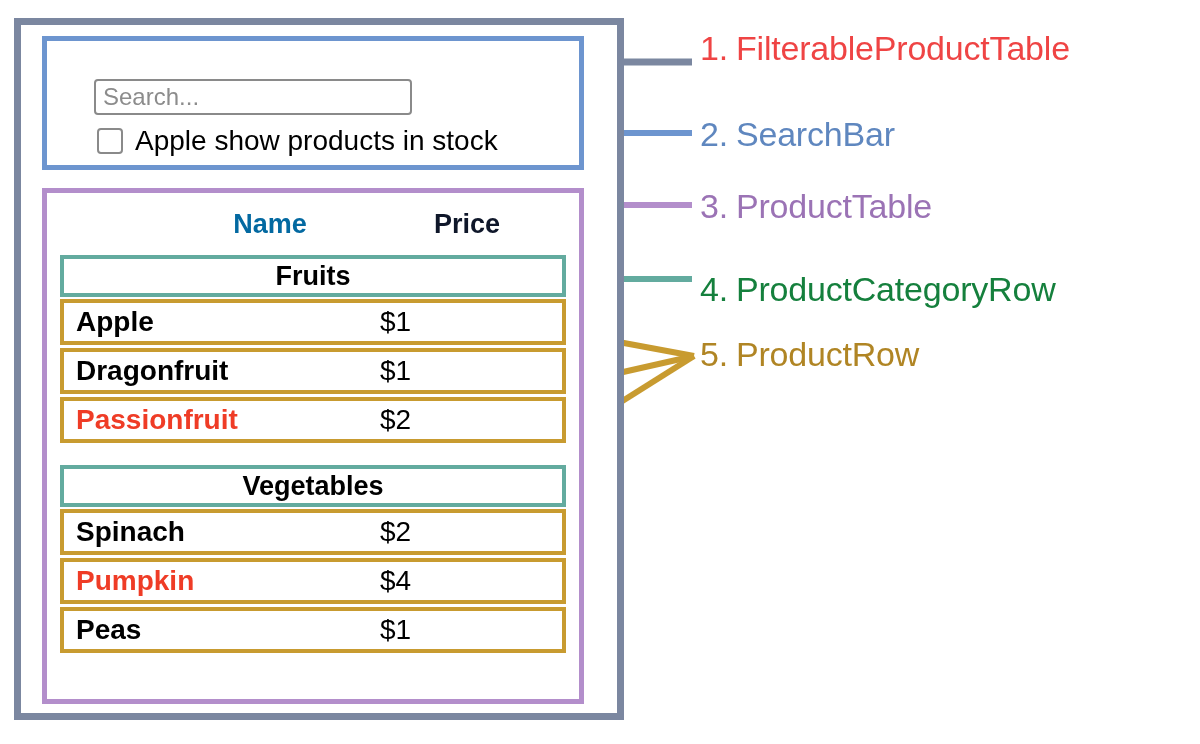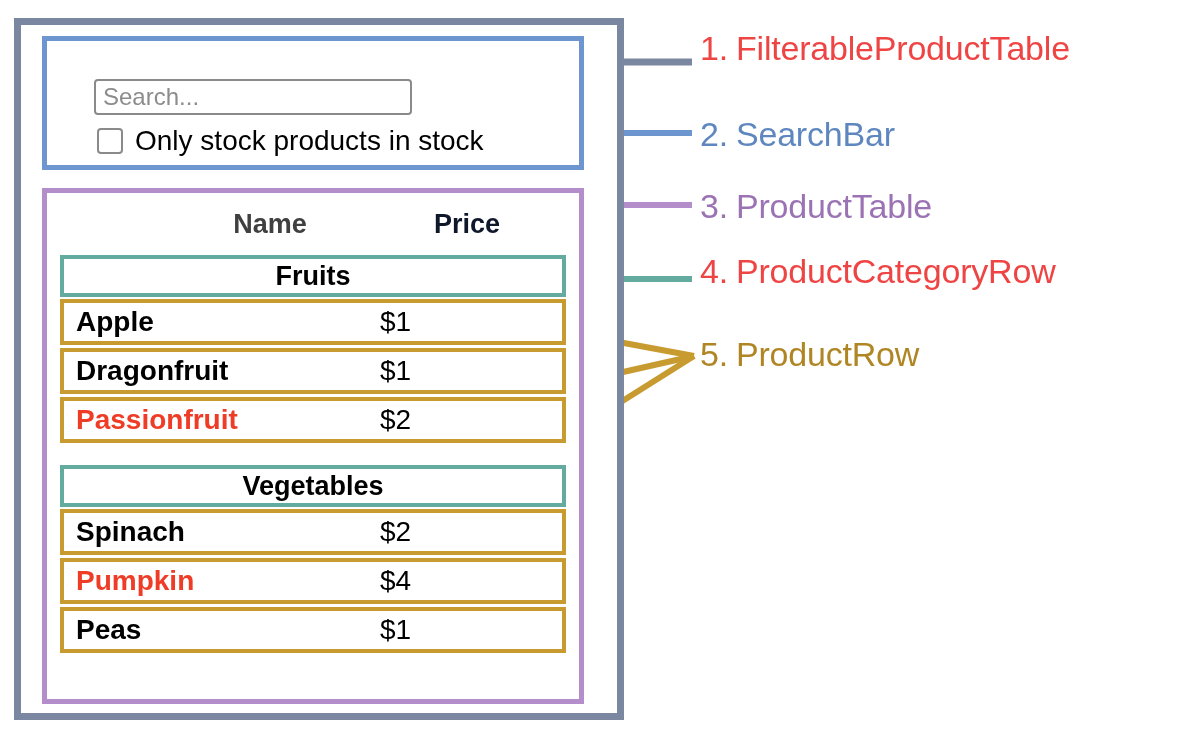--- a/index.html
+++ b/index.html
@@ -118,21 +118,21 @@
     display: flex;
     align-items: center;
   }
   .th-name {
     position: absolute;
     left: 128px;
     width: 190px;
     text-align: center;
     font-size: 27px;
     font-weight: bold;
-    color: #404040;
+    color: #0369a1;
   }
   .th-price {
     position: absolute;
     left: 330px;
     width: 180px;
     text-align: center;
     font-size: 27px;
     font-weight: bold;
     color: #0f172a;
   }
@@ -218,21 +218,21 @@
   </svg>
 
   <div class="outer-box"></div>
 
   <div class="search-bar">
     <div class="search-input-wrap">
       <input class="search-input" type="text" placeholder="Search..." value="" style="">
     </div>
     <div class="checkbox-row">
       <div class="checkbox-box"></div>
-      <div class="checkbox-label">Only stock products in stock</div>
+      <div class="checkbox-label">Apple show products in stock</div>
     </div>
   </div>
 
   <div class="product-table">
     <div class="table-header">
       <div class="th-name">Name</div>
       <div class="th-price">Price</div>
     </div>
 
     <div class="rows-area">
@@ -279,21 +279,21 @@
   </div>
 
   <div class="legend-label" style="left:700px; top:115px; color:#5f87bf;">
     <span class="legend-num">2.</span><span>SearchBar</span>
   </div>
 
   <div class="legend-label" style="left:700px; top:187px; color:#9b73b5;">
     <span class="legend-num">3.</span><span>ProductTable</span>
   </div>
 
-  <div class="legend-label" style="left:700px; top:252px; color:#ef4444;">
+  <div class="legend-label" style="left:700px; top:270px; color:#15803d;">
     <span class="legend-num">4.</span><span>ProductCategoryRow</span>
   </div>
 
   <div class="legend-label" style="left:700px; top:335px; color:#b08524;">
     <span class="legend-num">5.</span><span>ProductRow</span>
   </div>
 
 </div>
 
 </body></html>

